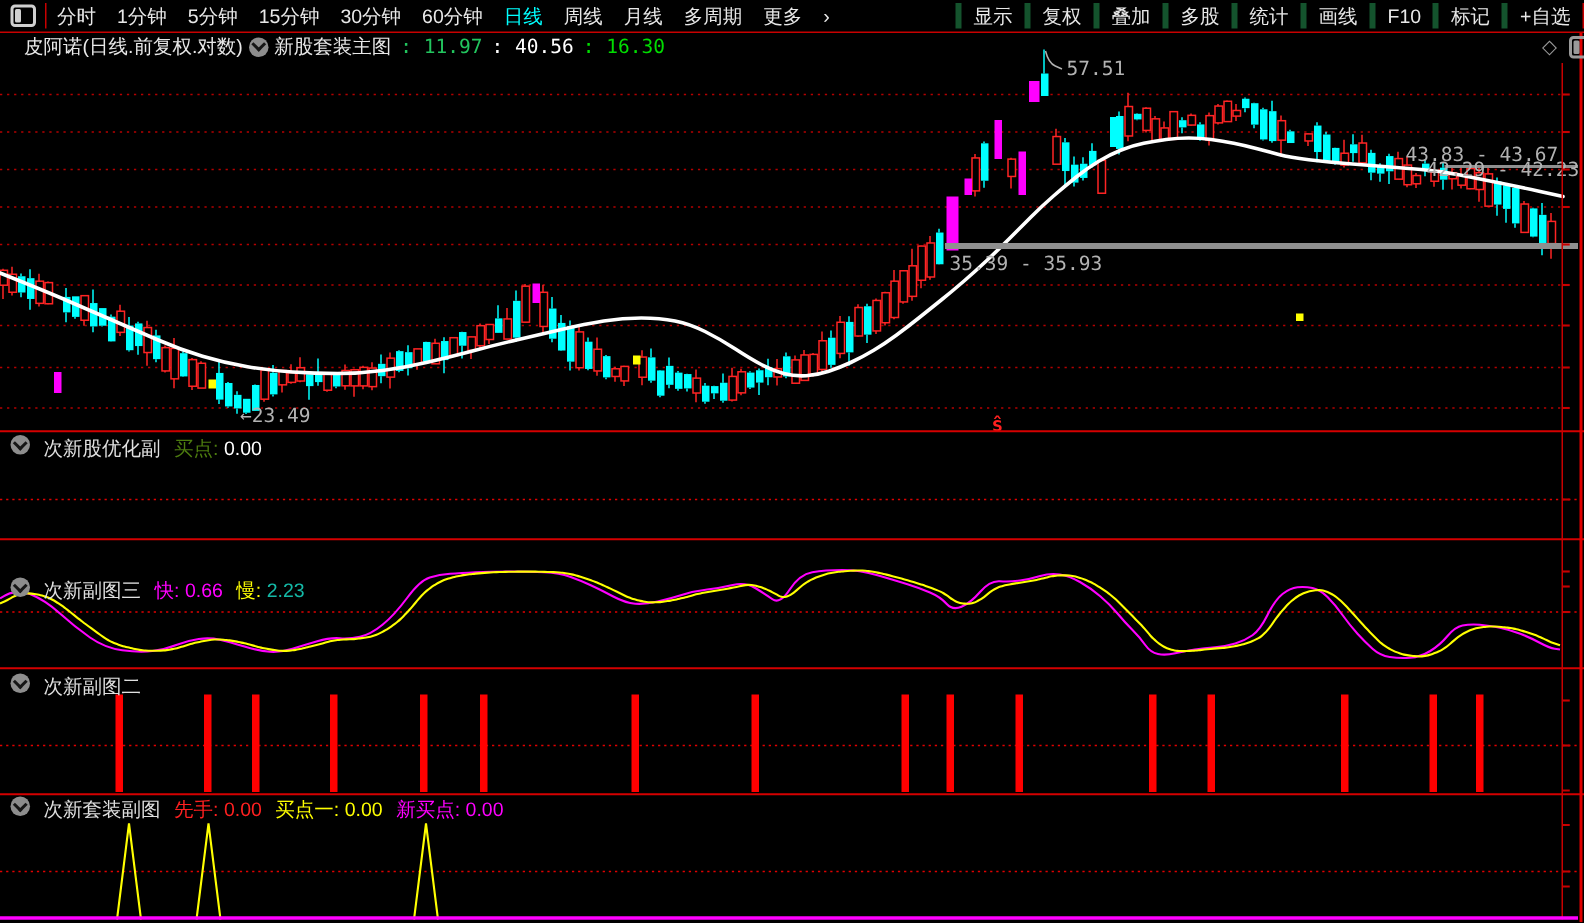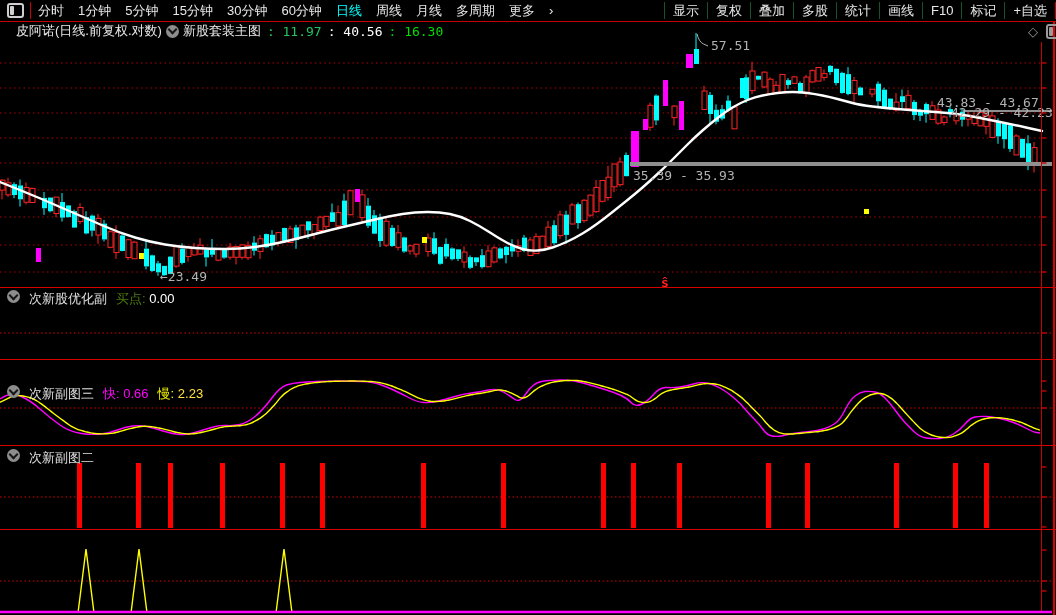--- a/index.html
+++ b/index.html
@@ -9,21 +9,21 @@
   .menubar{position:absolute;top:0;left:0;width:1056px;height:21px;border-bottom:1px solid #c80000;
            display:flex;align-items:center;font-size:13px;color:#e8e8e8;z-index:5;background:#000;}
   .layout-icon{display:inline-block;width:13px;height:11px;border:2px solid #cfcfcf;border-radius:3px;
                margin:0 6px 0 7px;position:relative;flex:none;}
   .layout-icon i{position:absolute;left:1px;top:1px;bottom:1px;width:4px;background:#cfcfcf;border-radius:1px;}
   .menubar .vsep{width:1px;height:17px;background:#c80000;flex:none;}
   .menu-left{display:flex;align-items:center;}
   .mi{padding:0 7px;white-space:nowrap;cursor:default;}
   .mi.active{color:#00ffff;}
   .menu-right{margin-left:auto;display:flex;align-items:center;height:100%;}
-  .menu-right .mi{border-left:1px solid #14532d;height:17px;line-height:17px;padding:0 8px;}
+  .menu-right .mi{border-left:4px solid #14532d;height:17px;line-height:17px;padding:0 8px;}
   .menu-right .mi:last-child{border-right:1px solid #c80000;}
   
   .titlebar{position:absolute;top:22px;left:0;width:1053px;height:18px;display:flex;align-items:center;
             font-size:13px;color:#e8e8e8;z-index:5;padding-left:16px;}
   .chev{width:13px;height:13px;border-radius:50%;background:#8d8d8d;display:inline-flex;align-items:center;
         justify-content:center;margin:0 4px;flex:none;}
   .chev i{display:block;width:5px;height:5px;border-right:2px solid #161616;border-bottom:2px solid #161616;
           transform:rotate(45deg);margin-top:-3px;}
   .tv{margin-left:6px;font-family:"DejaVu Sans Mono","Liberation Mono",monospace;font-size:13px;}
   .tv::before{content:": ";}
@@ -665,25 +665,43 @@
     <span class="chev">
         <i></i>
       </span>
     <span>次新副图三</span>
     <span class="pf">
       <span style="color: rgb(255, 0, 255);">快:</span>
       <span style="color: rgb(255, 0, 255);">0.66</span>
     </span>
     <span class="pf">
       <span style="color: rgb(255, 255, 0);">慢:</span>
-      <span style="color: #fde047;">2.23</span>
+      <span style="color: #14b8a6;">2.23</span>
     </span>
   </div>
 
   <div class="phead" style="top:449px">
     <span class="chev">
         <i></i>
       </span>
     <span>次新副图二</span>
   </div>
 
+  <div class="phead" style="top:531px">
+    <span class="chev">
+        <i></i>
+      </span>
+    <span>次新套装副图</span>
+    <span class="pf">
+      <span style="color: rgb(255, 32, 32);">先手:</span>
+      <span style="color: rgb(255, 32, 32);">0.00</span>
+    </span>
+    <span class="pf">
+      <span style="color: rgb(255, 255, 0);">买点一:</span>
+      <span style="color: rgb(255, 255, 0);">0.00</span>
+    </span>
+    <span class="pf">
+      <span style="color: rgb(255, 0, 255);">新买点:</span>
+      <span style="color: rgb(255, 0, 255);">0.00</span>
+    </span>
+  </div>
 
 </div>
 
 </body></html>

